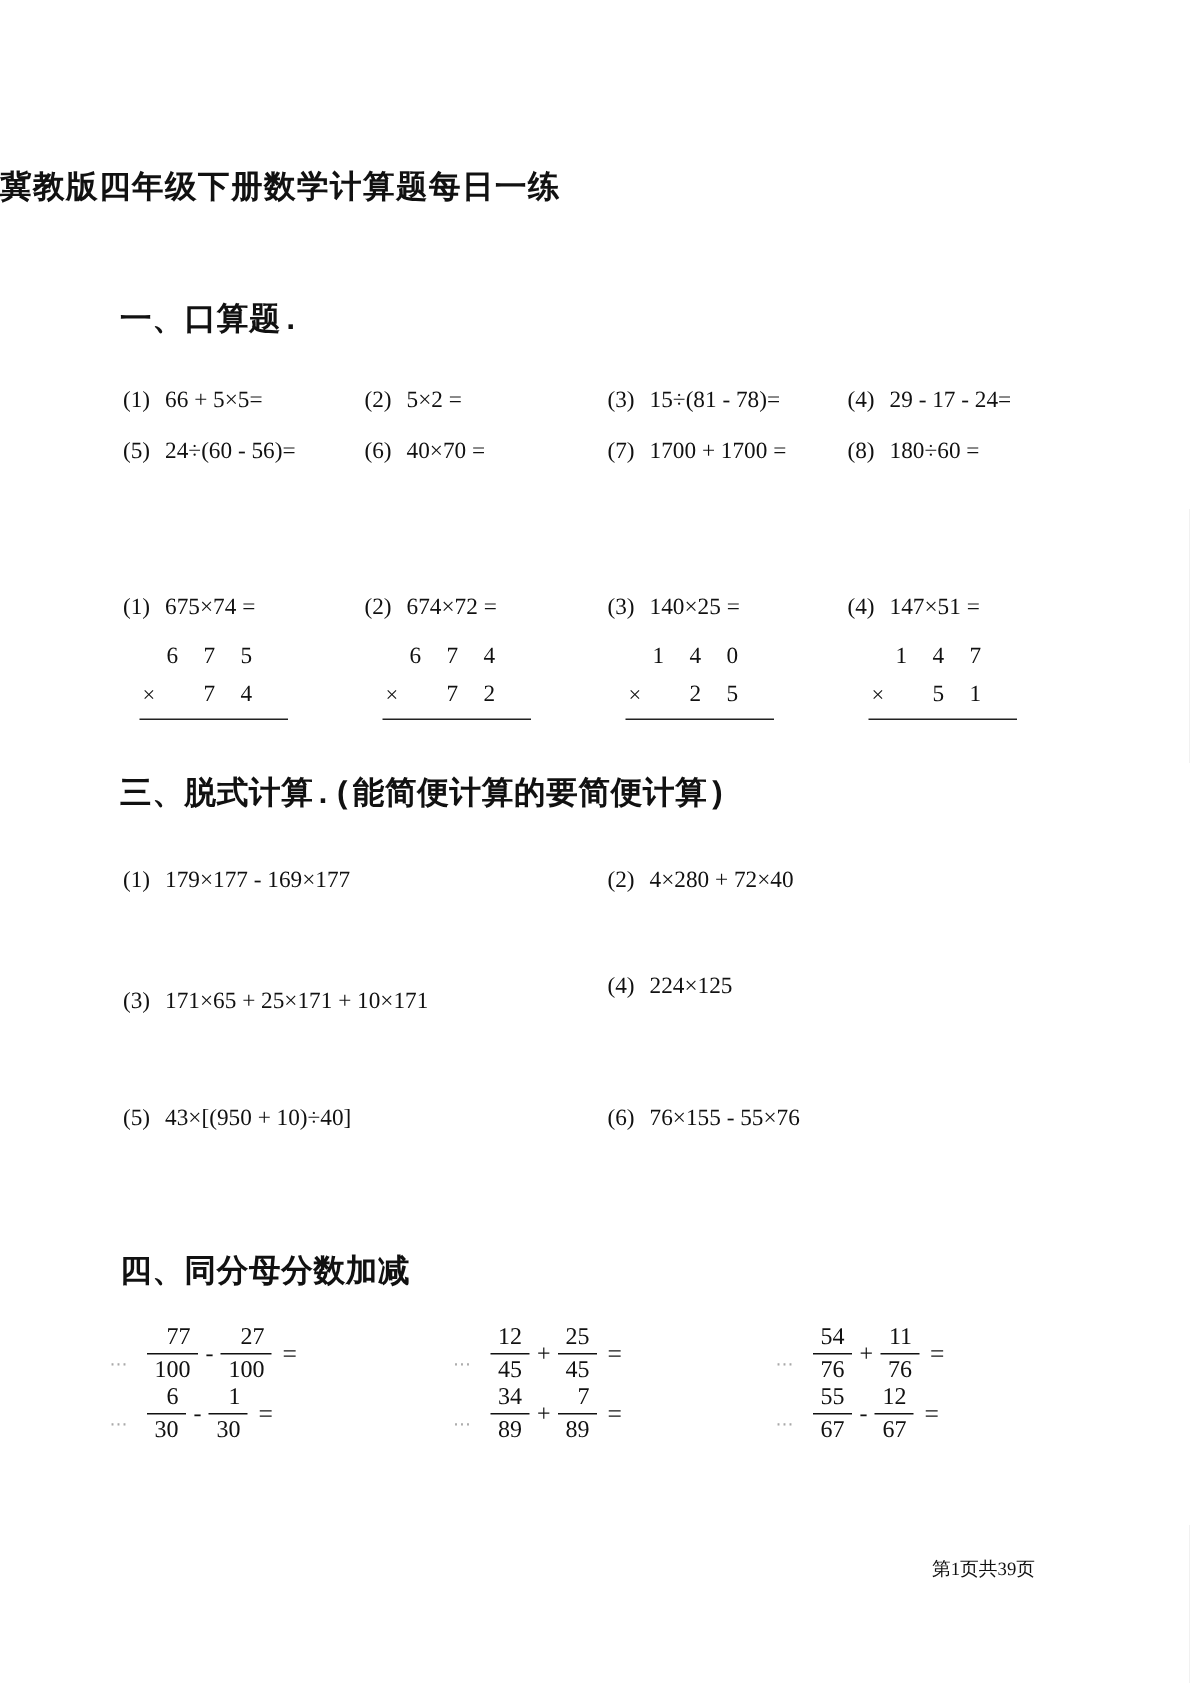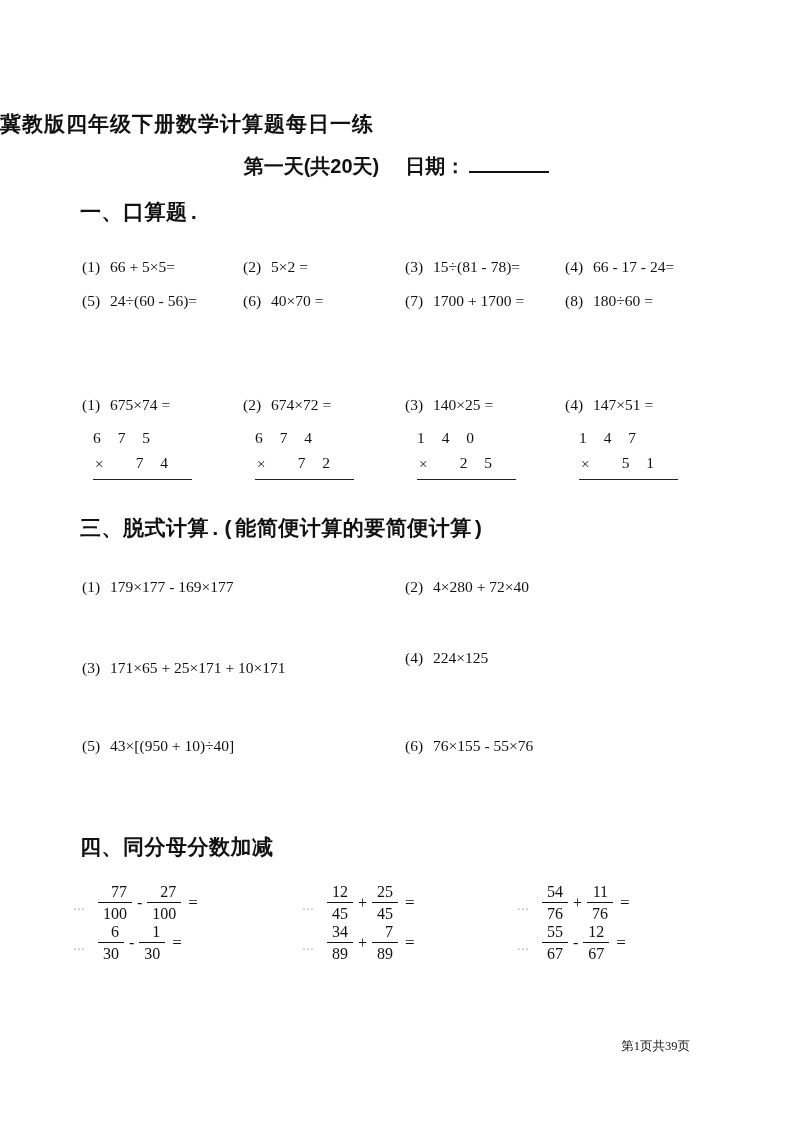--- a/index.html
+++ b/index.html
@@ -28,21 +28,21 @@
     left:80px; font-family:Liberation Mono, monospace;
     font-weight:bold; font-size:21px; letter-spacing:0.5px;
   }
   .prob { display:flex; font-size:15.5px; }
   .prob .pnum { margin-right:10px; }
   .grid4 { left:82px; width:640px; display:grid; grid-template-columns:161px 162px 160px 1fr; }
   .two-col-prob { font-size:15.5px; }
   
   .vmult { width:99px; border-bottom:1.6px solid #222; padding-bottom:4px; }
   .vm-top {
-    text-align:left; padding-right:24px; font-size:15.5px;
+    text-align:right; padding-right:24px; font-size:15.5px;
     word-spacing:13px; line-height:26px;
   }
   .vm-bottom { position:relative; text-align:right; padding-right:24px;
     font-size:15.5px; word-spacing:13px; line-height:24px; }
   .vm-times { position:absolute; left:2px; top:1px; word-spacing:normal; font-size:15px; }
   
   .frow { left:73px; width:660px; display:grid; grid-template-columns:229px 215px 1fr; }
   .fprob { display:flex; align-items:center; }
   .dots { color:#a9a9a9; font-size:12px; letter-spacing:1px; align-self:flex-end;
     padding-bottom:6px; margin-right:12px; }
@@ -53,42 +53,39 @@
   .feq { margin-left:7px; font-size:17px; }
   .footer { top:1038px; left:0; width:690px; text-align:right; font-size:12.5px; }
 </style>
 </head>
 <body>
 
 <div class="page">
 
   <div class="abs title">冀教版四年级下册数学计算题每日一练</div>
 
-  <div class="abs subtitle">
-    <span>第一天(共20天)</span><span class="gap"></span><span>日期：</span><span class="date-line"></span>
-  </div>
 
   <div class="abs sec-header" style="top:198px">一、口算题.</div>
 
   <div class="abs grid4" style="top:258px">
     <div class="prob">
         <span class="pnum">(1)</span>
         <span>66 + 5×5=</span>
       </div>
     <div class="prob">
         <span class="pnum">(2)</span>
         <span>5×2 =</span>
       </div>
     <div class="prob">
         <span class="pnum">(3)</span>
         <span>15÷(81 - 78)=</span>
       </div>
     <div class="prob">
         <span class="pnum">(4)</span>
-        <span>66 - 17 - 24=</span>
+        <span>29 - 17 - 24=</span>
       </div>
   </div>
 
   <div class="abs grid4" style="top:292px">
     <div class="prob">
         <span class="pnum">(5)</span>
         <span>24÷(60 - 56)=</span>
       </div>
     <div class="prob">
         <span class="pnum">(6)</span>

